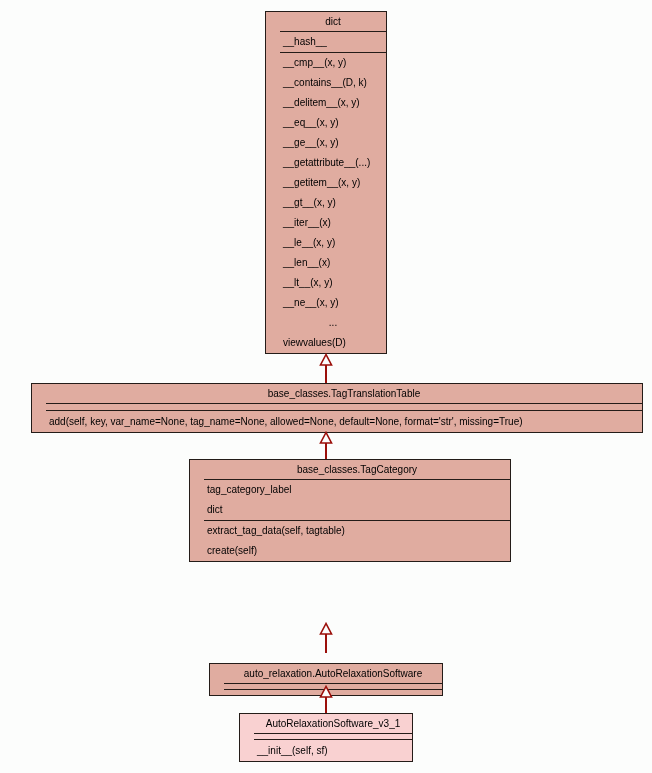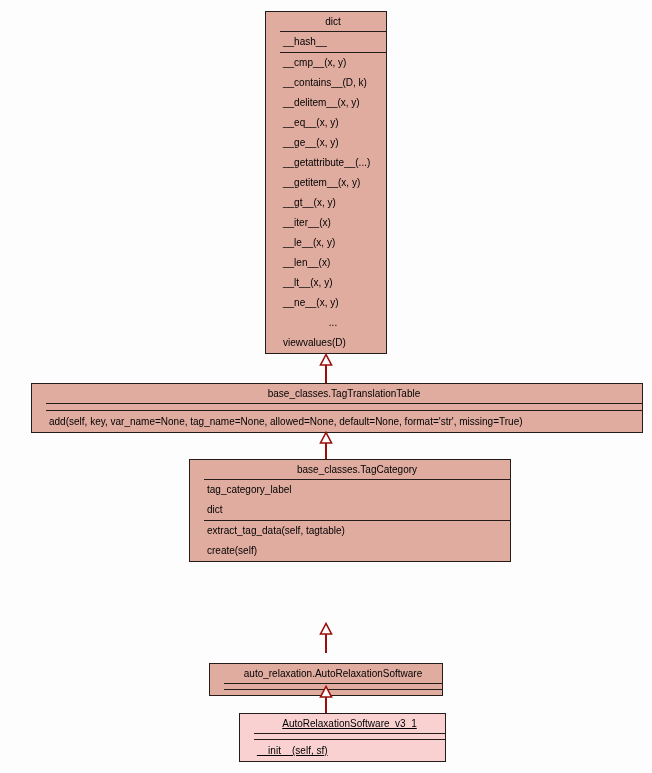--- a/index.html
+++ b/index.html
@@ -134,21 +134,21 @@
     <div class="box-section empty-sect"></div>
   </div>
 
   <div class="arrow" style="left:319px; top:685px;">
     <svg width="14" height="28" viewBox="0 0 14 28">
       <line x1="7" y1="11" x2="7" y2="28"></line>
       <polygon points="7,1.5 1.5,12 12.5,12"></polygon>
     </svg>
   </div>
 
-  <div class="class-box highlight" style="left:239px; top:713px; width:207px;text-decoration:underline;">
+  <div class="class-box highlight" style="left:239px; top:713px; width:174px;">
     <div class="box-title">AutoRelaxationSoftware_v3_1</div>
     <div class="box-section empty-sect"></div>
     <div class="box-section">
       <div class="box-row tall">__init__(self, sf)</div>
     </div>
   </div>
 
 </div>
 
 </body></html>

